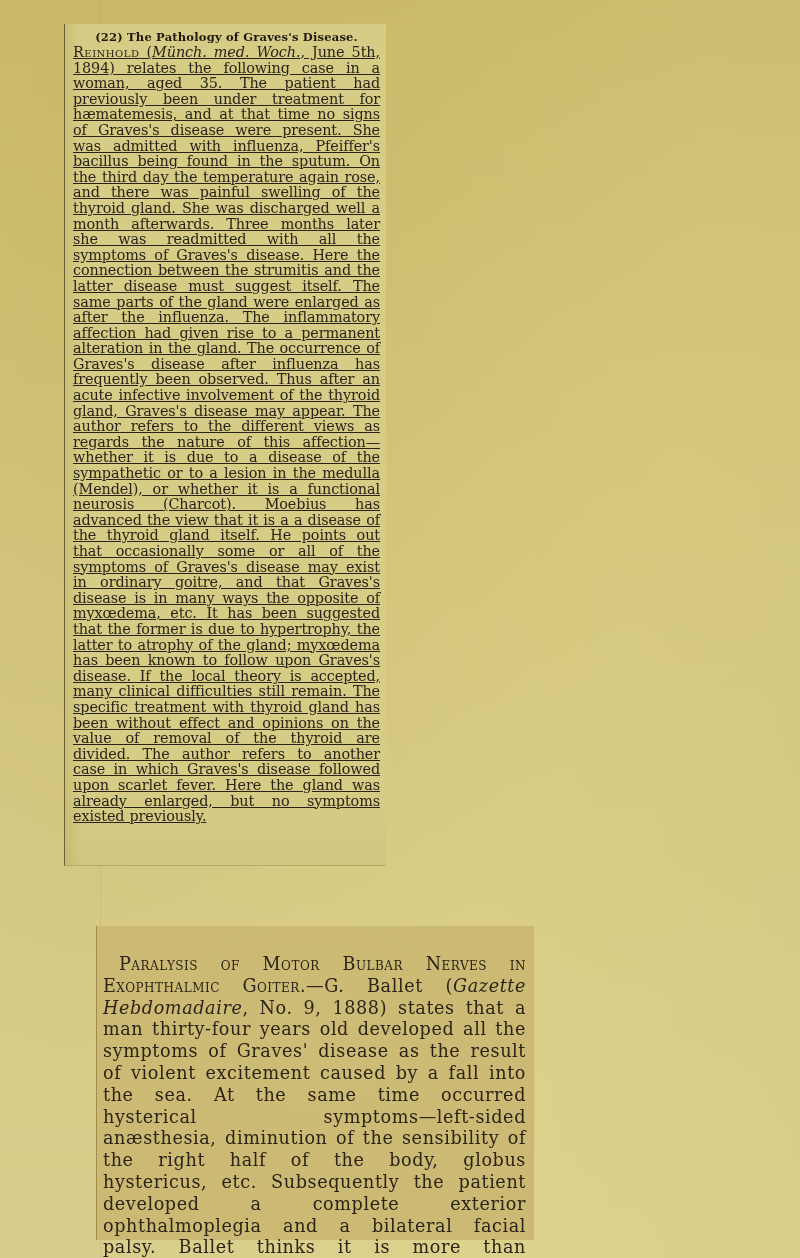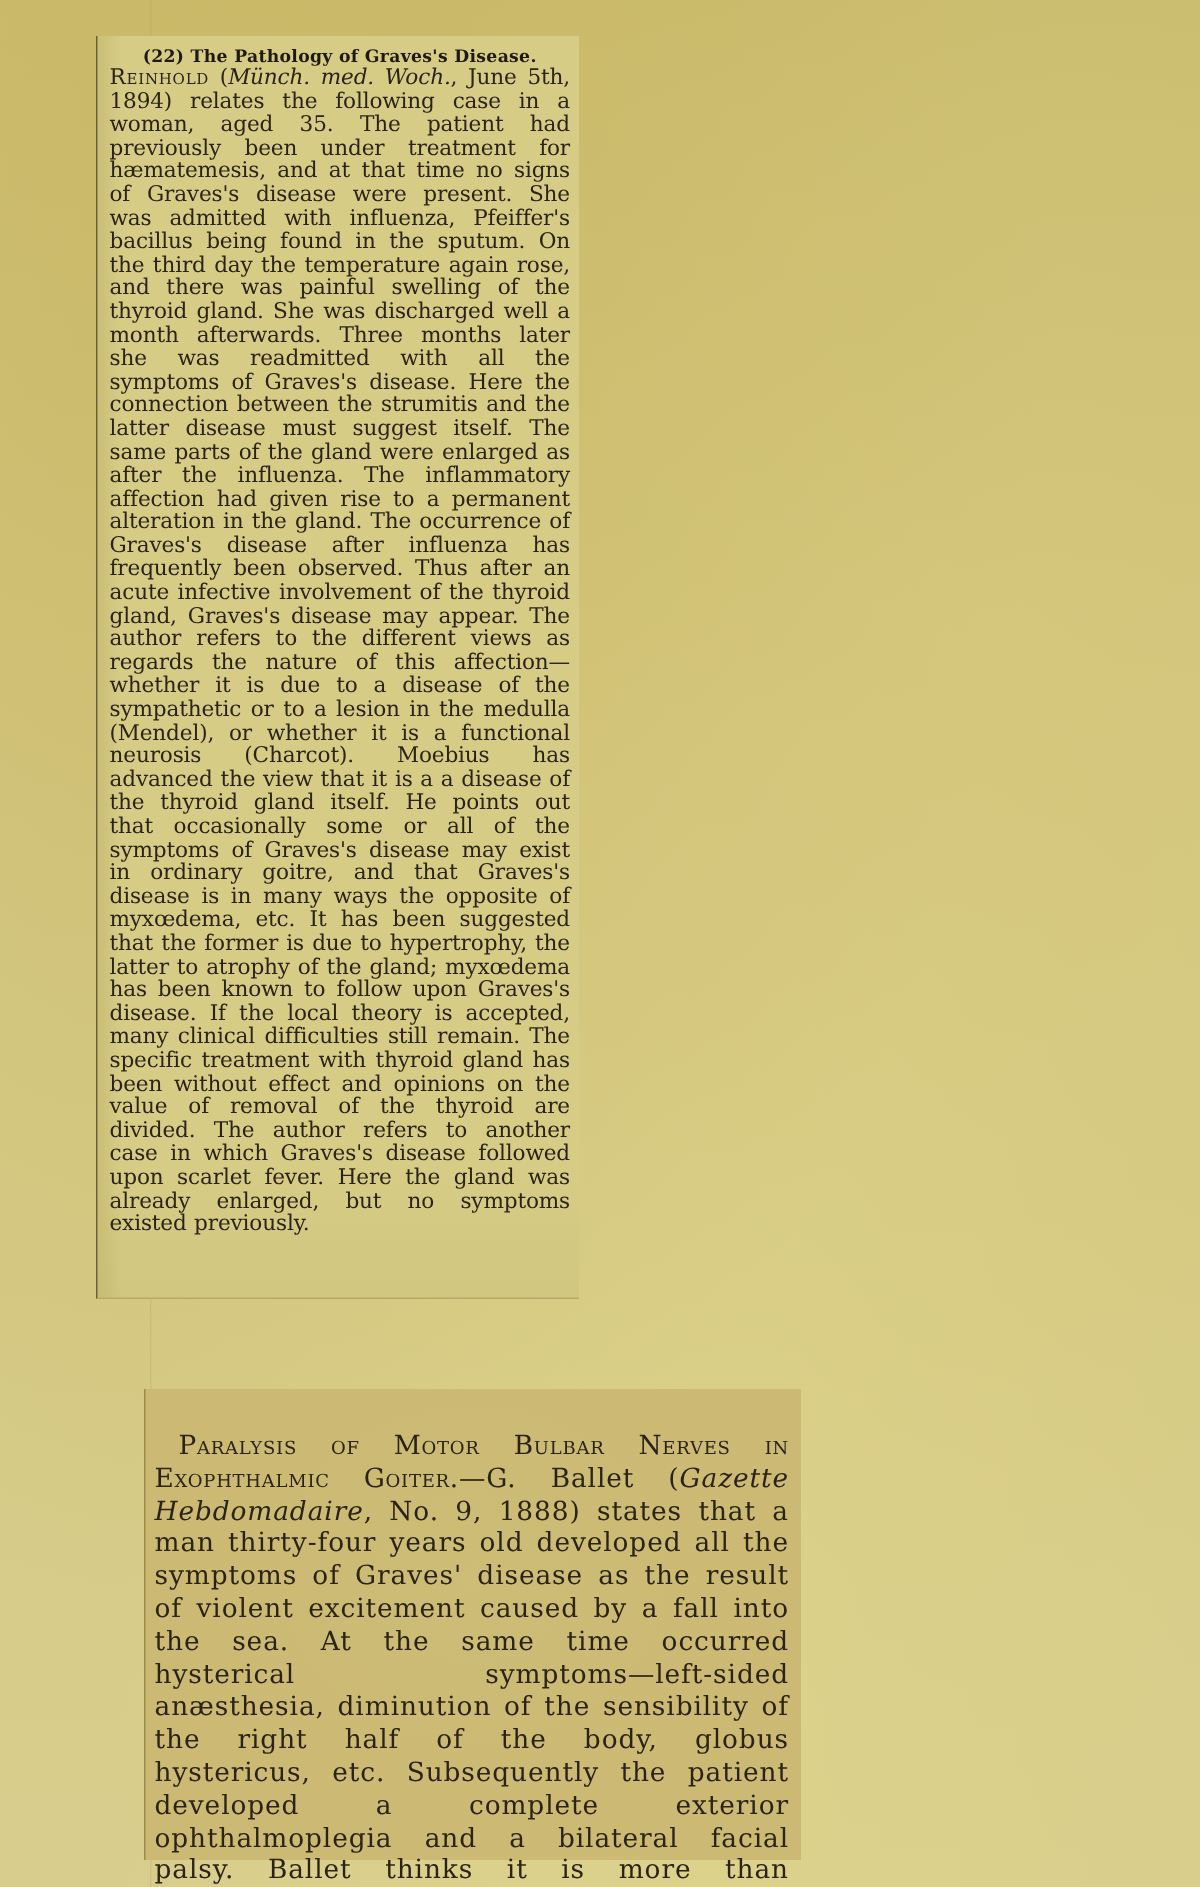--- a/index.html
+++ b/index.html
@@ -35,20 +35,21 @@
       margin: 0 0 1px 0;
       color: #1f1a10;
     }
     .clip-top .body {
       font-size: 14.4px;
       line-height: 15.6px;
       text-align: justify;
       letter-spacing: -0.1px;
       word-spacing: 0.5px;
       margin: 0;
+      text-decoration: underline;
     }
     .smallcaps { font-variant: small-caps; letter-spacing: 0.5px; }
     .it { font-style: italic; }
 
     .clip-bottom {
       left: 96px; top: 926px; width: 438px; height: 314px;
       background: #cbb974;
       background-image: radial-gradient(ellipse at 50% 40%, rgba(210,195,120,0.35), transparent 70%);
       border-left: 1px solid #9c8d4a;
       padding: 28px 8px 0 6px;

